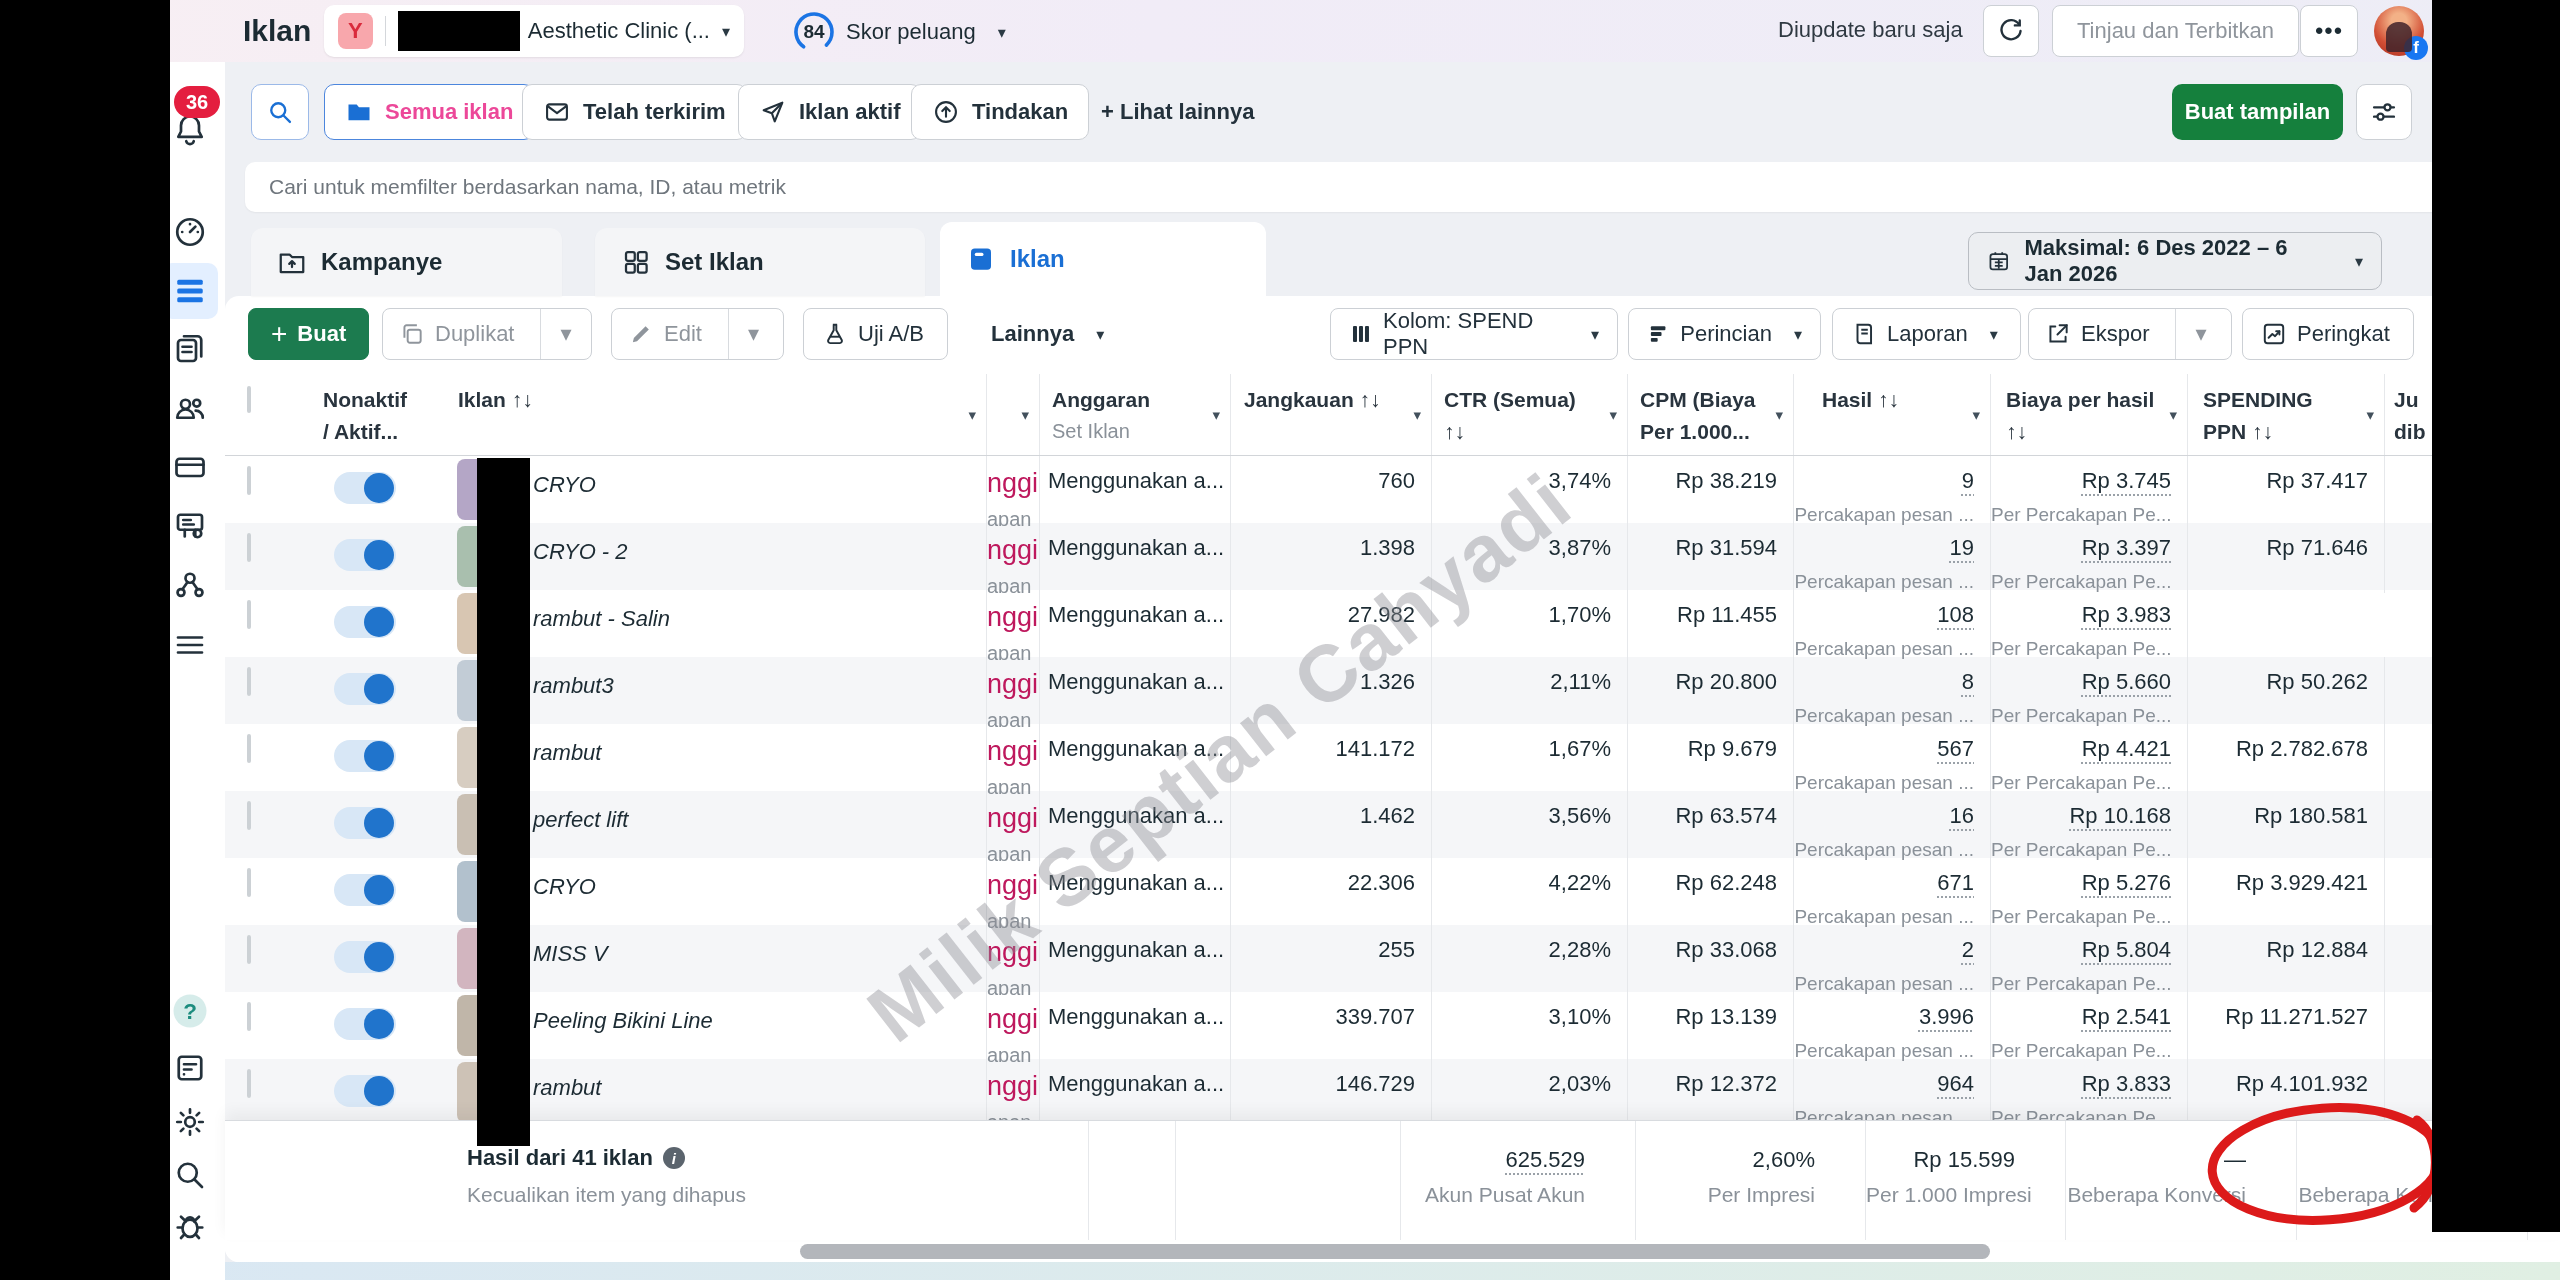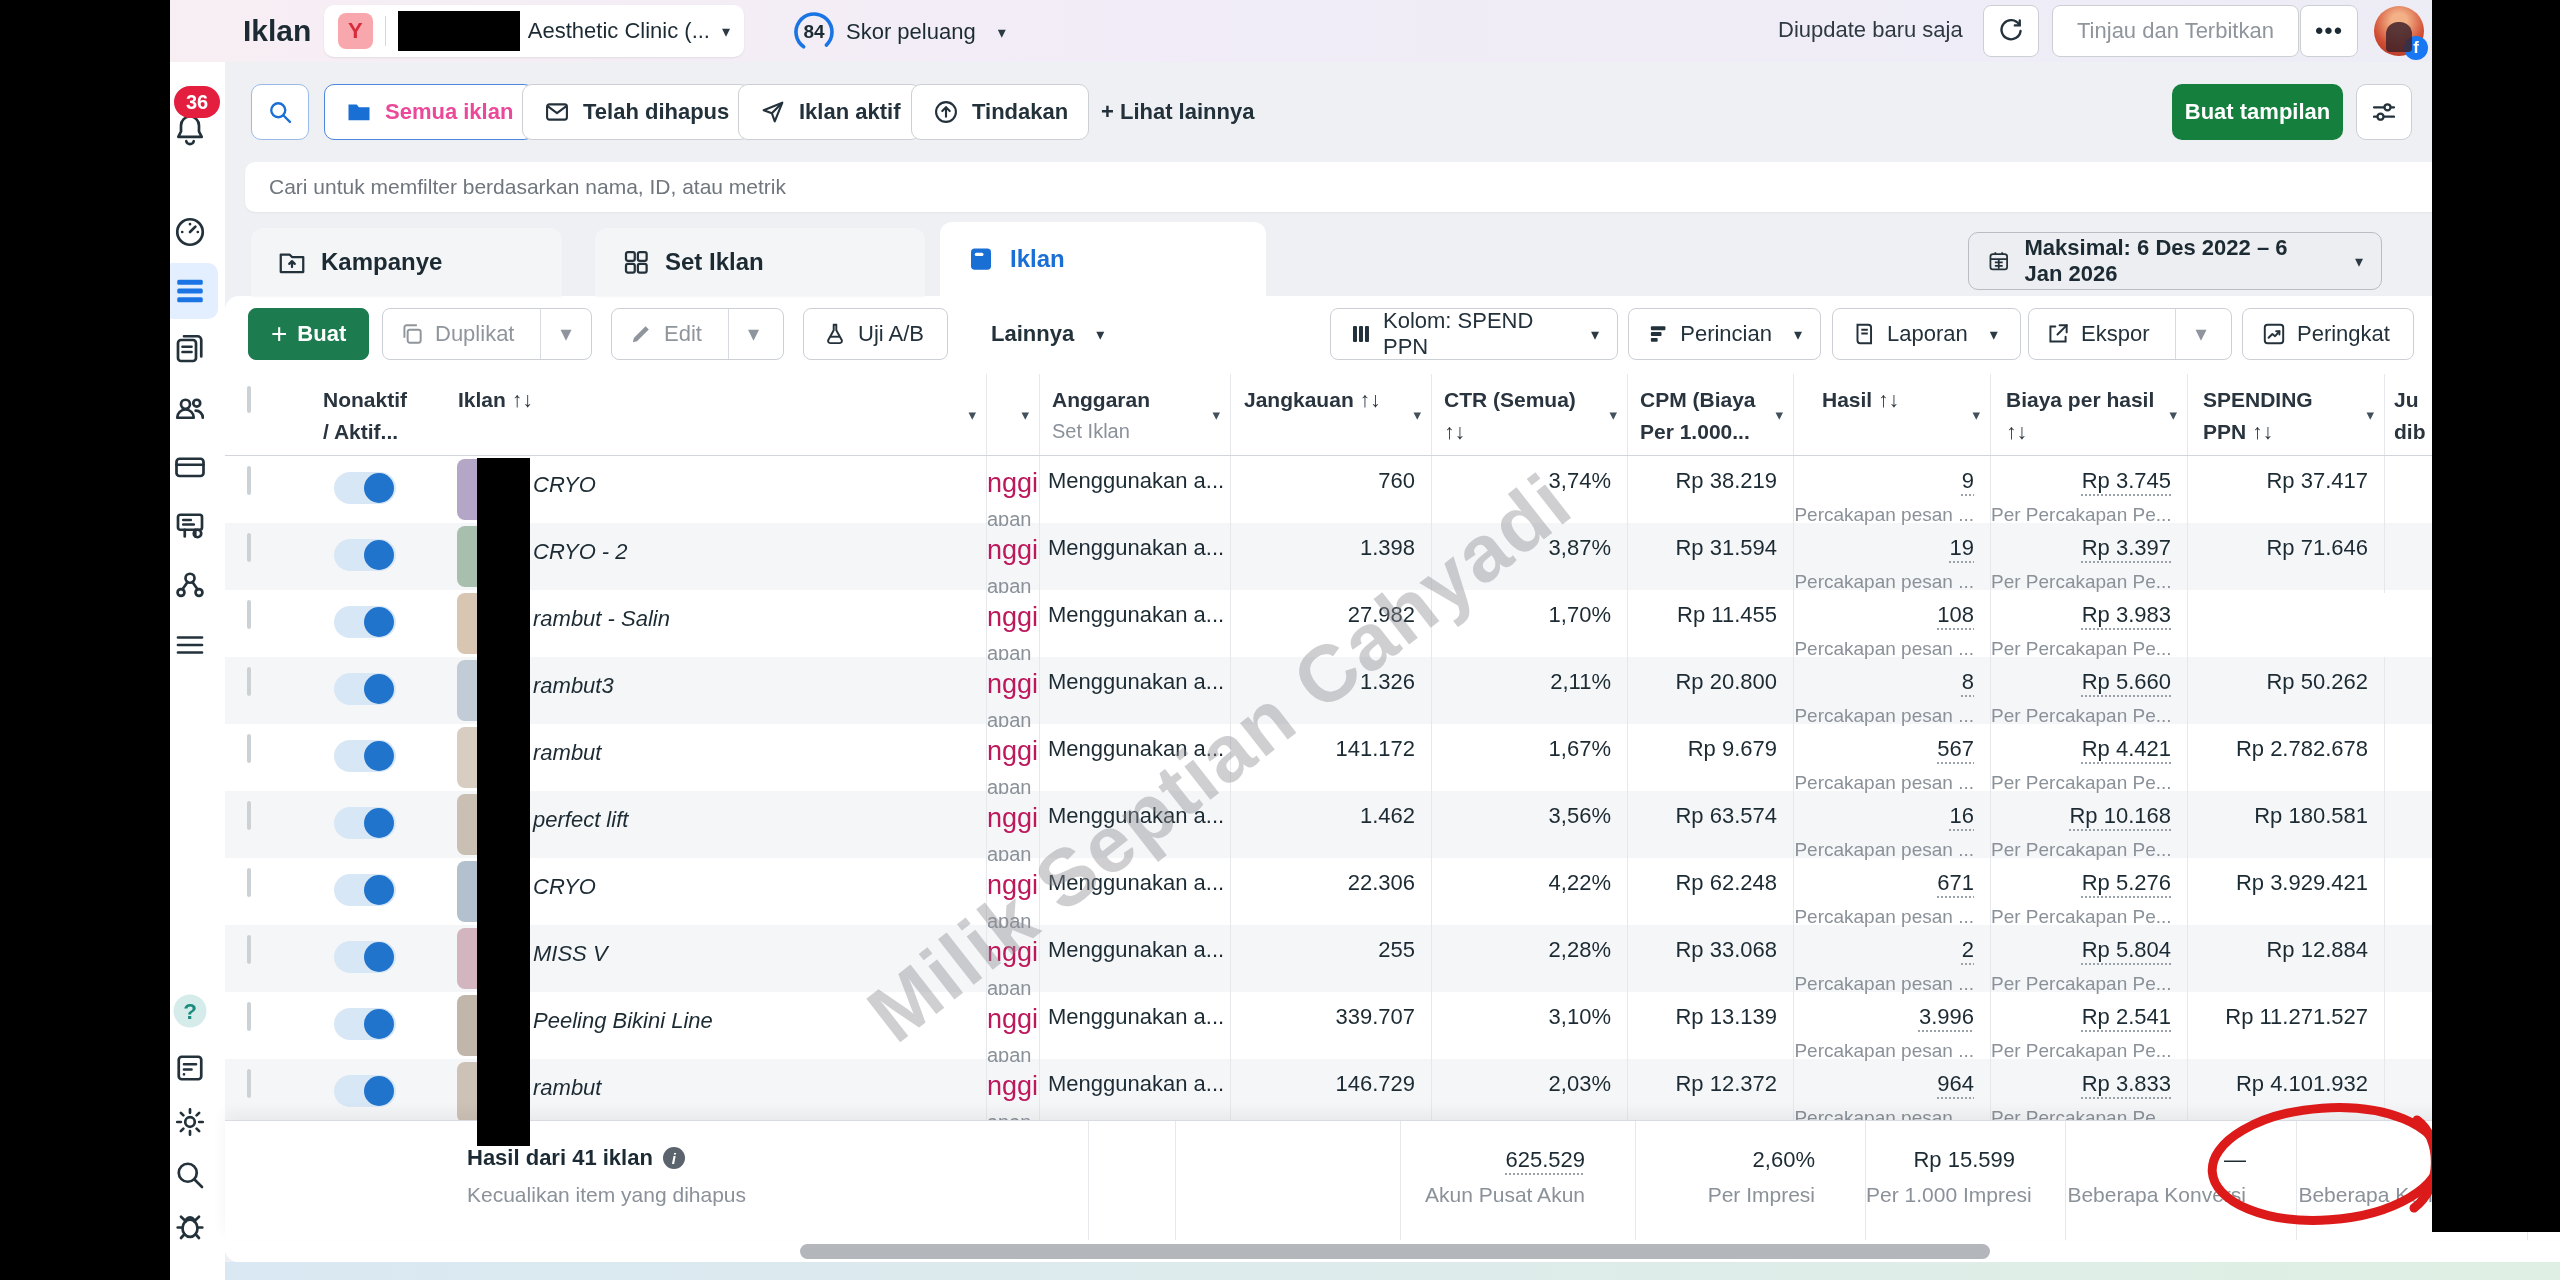--- a/index.html
+++ b/index.html
@@ -273,21 +273,21 @@
     <svg class="fic" viewBox="0 0 24 24" fill="#1a6fd4">
         <path d="M3 5.5h7l2 2.5h9v11H3z"></path>
       </svg>
     <span>Semua iklan</span>
   </div>
   <div class="pill" style="left:522px">
     <svg class="fic" viewBox="0 0 24 24" fill="none" stroke="#23313b" stroke-width="1.8" stroke-linejoin="round">
       <rect x="3.5" y="5.5" width="17" height="13" rx="2"></rect>
         <path d="M4 7l8 6 8-6"></path>
       </svg>
-    <span>Telah dihapus</span>
+    <span>Telah terkirim</span>
   </div>
   <div class="pill" style="left:738px">
     <svg class="fic" viewBox="0 0 24 24" fill="none" stroke="#23313b" stroke-width="1.8" stroke-linejoin="round">
       <path d="M4 10.5L20 4l-6.5 16-2.5-7z"></path>
         <path d="M11 13l9-9"></path>
       </svg>
     <span>Iklan aktif</span>
   </div>
   <div class="pill" style="left:911px">
     <svg class="fic" viewBox="0 0 24 24" fill="none" stroke="#23313b" stroke-width="1.8" stroke-linecap="round">

